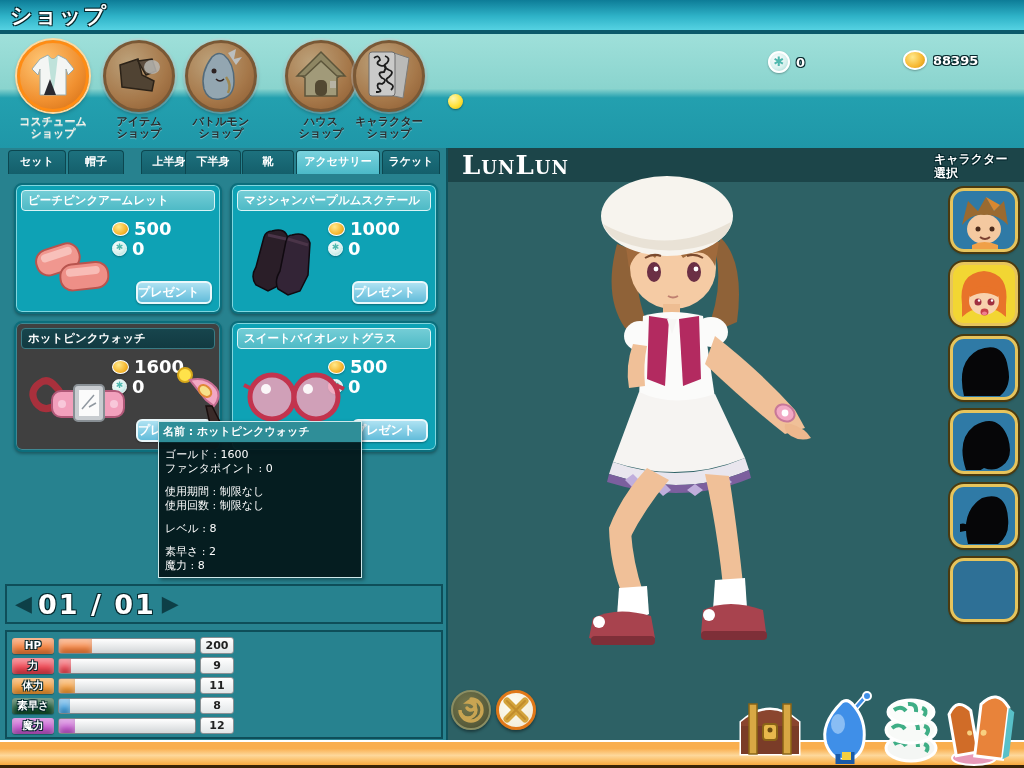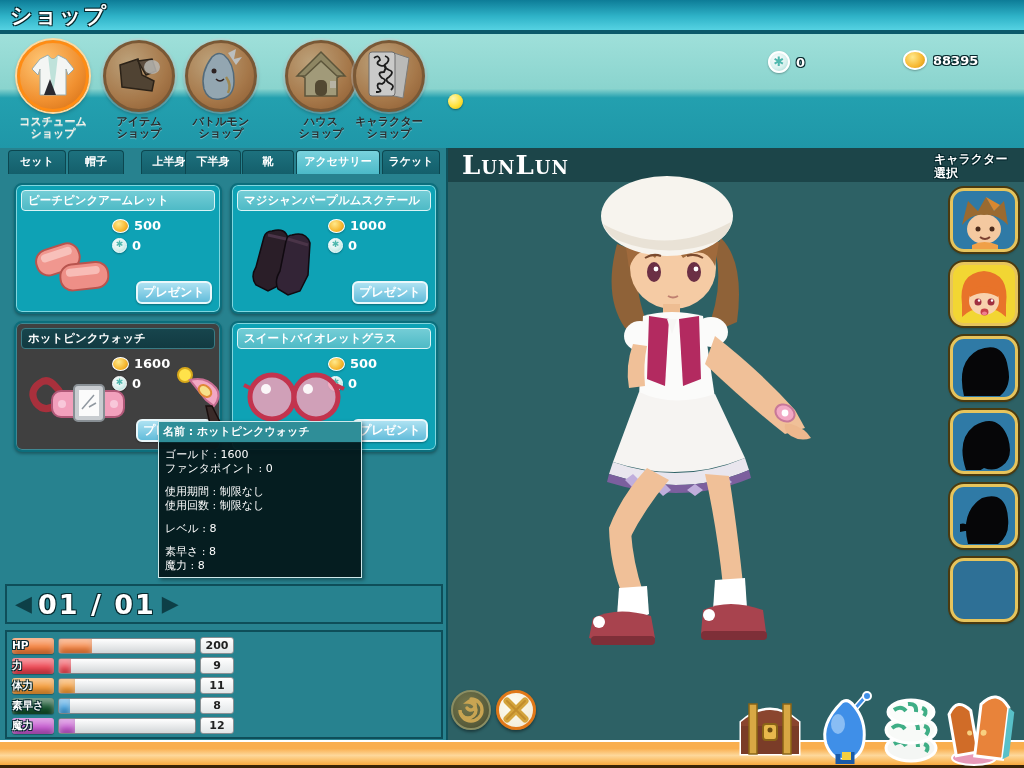--- a/index.html
+++ b/index.html
@@ -54,24 +54,24 @@
     background:#0ea2b5; border:2px solid #0c6e7c; box-shadow:inset 0 0 0 1px #7fd6de,0 2px 3px rgba(0,0,0,.3); }
   .card.hover{ background:#404040; box-shadow:inset 0 0 0 1px #3f8893,0 2px 3px rgba(0,0,0,.3); }
   .card-header{ position:absolute; left:5px; top:5px; right:5px; height:21px; border-radius:4px;
     background:linear-gradient(#74cdd6,#4ebac6); border:1px solid #d9f4f6; color:#fff; font-size:11.5px;
     font-weight:bold; line-height:19px; padding-left:6px; white-space:nowrap; overflow:hidden; }
   .card.hover .card-header{ background:linear-gradient(#17454d,#123a41); border-color:#3a7b84; }
   .price-row{ position:absolute; left:96px; display:flex; align-items:center; gap:5px; }
   .price-row .coin-gold{ width:17px; height:14px; border-width:1px; }
   .price-row .coin-fanta{ width:15px; height:15px; border-width:1px; }
   .price-row .coin-fanta::after{ font-size:9px; top:0; }
-  .price-row .val{ font-size:13px; font-weight:bold; color:#fff; }
+  .price-row .val{ font-size:18px; font-weight:bold; color:#fff; }
   .present-btn{ position:absolute; right:8px; bottom:8px; width:76px; height:23px; border-radius:6px;
     background:linear-gradient(#aee2f2,#62bcda); border:2px solid #eaf8fb; box-shadow:0 1px 2px rgba(0,0,0,.35);
-    color:#fff; font-size:12px; font-weight:bold; text-align:center; line-height:19px; cursor:pointer;
+    color:#fff; font-size:12px; font-weight:bold; text-align:left; line-height:19px; cursor:pointer;
     white-space:nowrap; overflow:hidden; }
   .item-art{ position:absolute; left:10px; top:40px; }
 
   
   .tooltip{ position:absolute; left:158px; top:421px; width:204px; height:157px; z-index:9;
     background:rgba(3,22,26,.94); border:1px solid #cfe8ea; box-shadow:2px 2px 4px rgba(0,0,0,.4); }
   .tooltip-title{ height:21px; background:#2f8e98; color:#fff; font-size:11px; font-weight:bold;
     line-height:20px; padding-left:4px; white-space:nowrap; overflow:hidden; border-bottom:1px solid #0a2a2e; }
   .tooltip-body{ padding:5px 6px; }
   .tooltip-row{ color:#fff; font-size:11px; line-height:14px; white-space:nowrap; }
@@ -85,21 +85,21 @@
     border:2px solid #0e4e59; display:flex; align-items:center; }
   .pager .arrow{ font-size:22px; color:#0d3f47; cursor:pointer; line-height:36px; }
   .pager .arrow.prev{ margin-left:8px; }
   .pager .num{ font-size:27px; font-weight:bold; color:#fff; letter-spacing:2px; margin:0 6px; }
 
   
   .stats{ position:absolute; left:5px; top:630px; width:438px; height:109px; background:#27828f;
     border:2px solid #0e4e59; padding:5px 0 0 5px; }
   .stat-row{ display:flex; align-items:center; height:17px; margin-bottom:3px; gap:4px; }
   .stat-label{ width:42px; height:16px; border-radius:3px; color:#fff; font-size:10.5px; font-weight:bold;
-    text-align:left; line-height:15px; box-shadow:inset 0 6px 6px rgba(255,255,255,.45), inset 0 -4px 5px rgba(0,0,0,.25), 0 1px 1px rgba(0,0,0,.3); }
+    text-align:center; line-height:15px; box-shadow:inset 0 6px 6px rgba(255,255,255,.45), inset 0 -4px 5px rgba(0,0,0,.25), 0 1px 1px rgba(0,0,0,.3); }
   .stat-track{ width:138px; height:16px; border:1px solid #7d8488; border-radius:3px;
     background:linear-gradient(#ffffff,#d2d6d8); overflow:hidden; }
   .stat-fill{ height:100%; box-shadow:inset 0 6px 6px rgba(255,255,255,.5), inset 0 -4px 5px rgba(0,0,0,.2); }
   .stat-value{ width:34px; height:17px; border:1px solid #8a9094; border-radius:3px;
     background:linear-gradient(#ffffff,#e2e6e8); color:#222; font-size:11px; font-weight:bold;
     text-align:center; line-height:15px; }
 
   
   .preview-banner{ position:absolute; left:448px; top:148px; width:576px; height:34px; background:#1c4549; }
   .logo{ position:absolute; left:462px; top:150px; font-family:"DejaVu Serif","Liberation Serif",serif;
@@ -323,21 +323,21 @@
     <div class="tooltip-title">名前 : ホットピンクウォッチ</div>
     <div class="tooltip-body">
       <div class="tooltip-row">ゴールド : 1600</div>
       <div class="tooltip-row">ファンタポイント : 0</div>
       <div class="tooltip-row gap"></div>
       <div class="tooltip-row">使用期間 : 制限なし</div>
       <div class="tooltip-row">使用回数 : 制限なし</div>
       <div class="tooltip-row gap"></div>
       <div class="tooltip-row">レベル : 8</div>
       <div class="tooltip-row gap"></div>
-      <div class="tooltip-row">素早さ : 8</div>
+      <div class="tooltip-row">素早さ : 2</div>
       <div class="tooltip-row">魔力 : 8</div>
     </div>
   </div>
 
   <div class="pager">
     <span class="arrow prev">◀</span>
     <span class="num outline">01 / 01</span>
     <span class="arrow">▶</span>
   </div>
 

